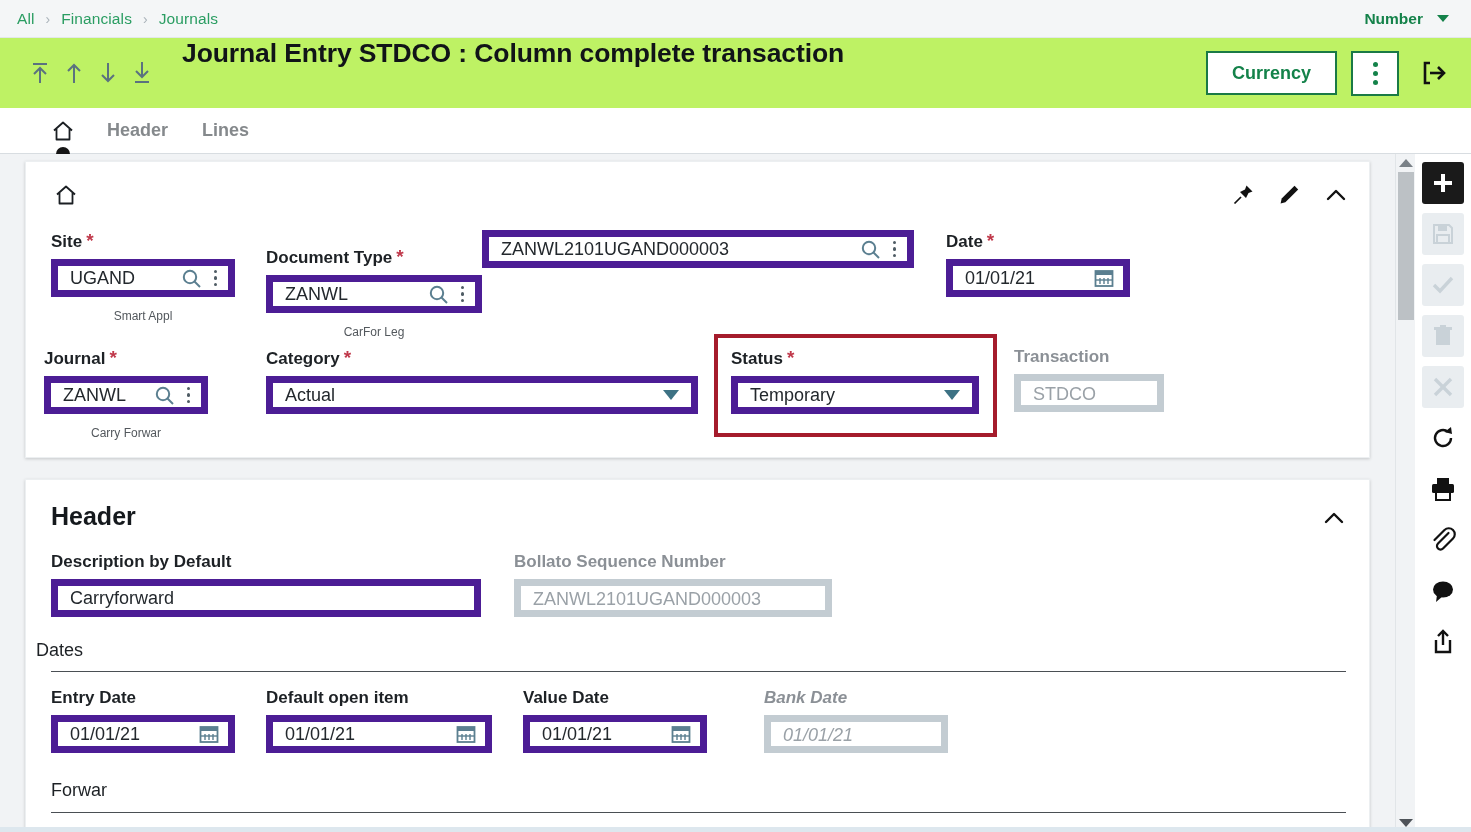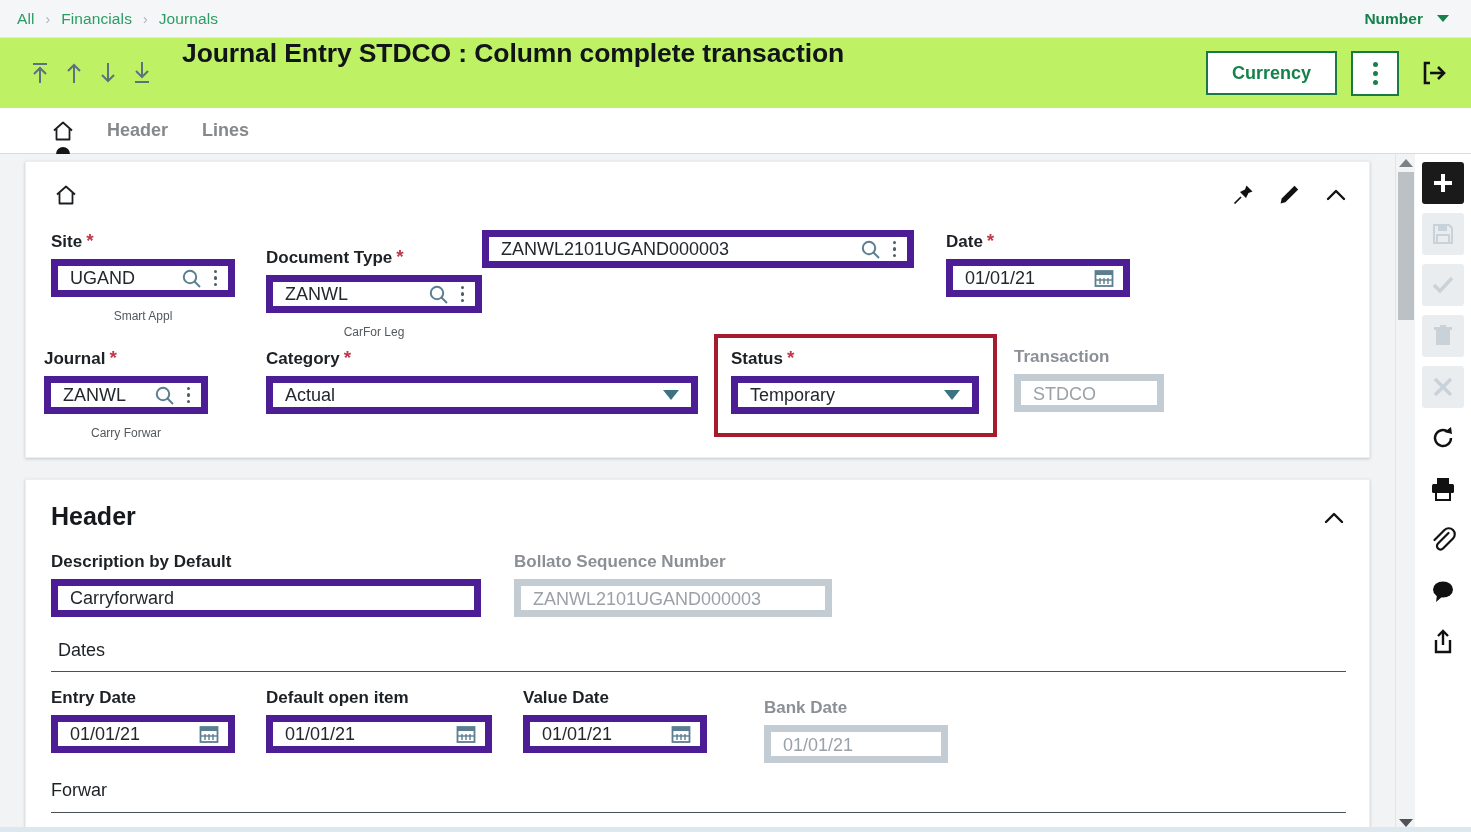--- a/index.html
+++ b/index.html
@@ -437,21 +437,21 @@
       </div>
     </div>
 
     <div class="field" style="left:488px; top:72px; width:318px;">
       <span class="flabel muted">Bollato Sequence Number</span>
       <div class="fbox disabled">
         <span class="fval placeholder">ZANWL2101UGAND000003</span>
       </div>
     </div>
 
-    <div class="sub-head" style="left:32px; top:160px;text-align:right;">Dates</div>
+    <div class="sub-head" style="left:10px; top:160px;text-align:right;">Dates</div>
     <div class="hr-line" style="left:25px; top:191px; width:1295px;"></div>
 
     <div class="field" style="left:25px; top:208px; width:184px;">
       <span class="flabel">Entry Date</span>
       <div class="fbox">
         <span class="fval">01/01/21</span>
         <span class="sq-icon">
           <svg width="22" height="22" viewBox="0 0 22 22">
               <rect x="2.5" y="4" width="17" height="15" fill="none" stroke="#5b7f90" stroke-width="1.8"></rect>
               <rect x="2.5" y="4" width="17" height="4" fill="#5b7f90"></rect>
@@ -491,21 +491,21 @@
               <rect x="2.5" y="4" width="17" height="4" fill="#5b7f90"></rect>
               <line x1="7" y1="11" x2="7" y2="17" stroke="#5b7f90" stroke-width="1.4"></line>
               <line x1="11" y1="11" x2="11" y2="17" stroke="#5b7f90" stroke-width="1.4"></line>
               <line x1="15" y1="11" x2="15" y2="17" stroke="#5b7f90" stroke-width="1.4"></line>
               <line x1="3" y1="13" x2="19" y2="13" stroke="#5b7f90" stroke-width="1.4"></line>
             </svg>
         </span>
       </div>
     </div>
 
-    <div class="field" style="left:738px; top:218px; width:184px;">
+    <div class="field" style="left:738px; top:208px; width:184px;font-style:italic;">
       <span class="flabel muted">Bank Date</span>
       <div class="fbox disabled">
         <span class="fval placeholder">01/01/21</span>
       </div>
     </div>
 
     <div class="sub-head" style="left:25px; top:300px;">Forwar</div>
     <div class="hr-line" style="left:25px; top:332px; width:1295px;"></div>
   </div>
 </div>

